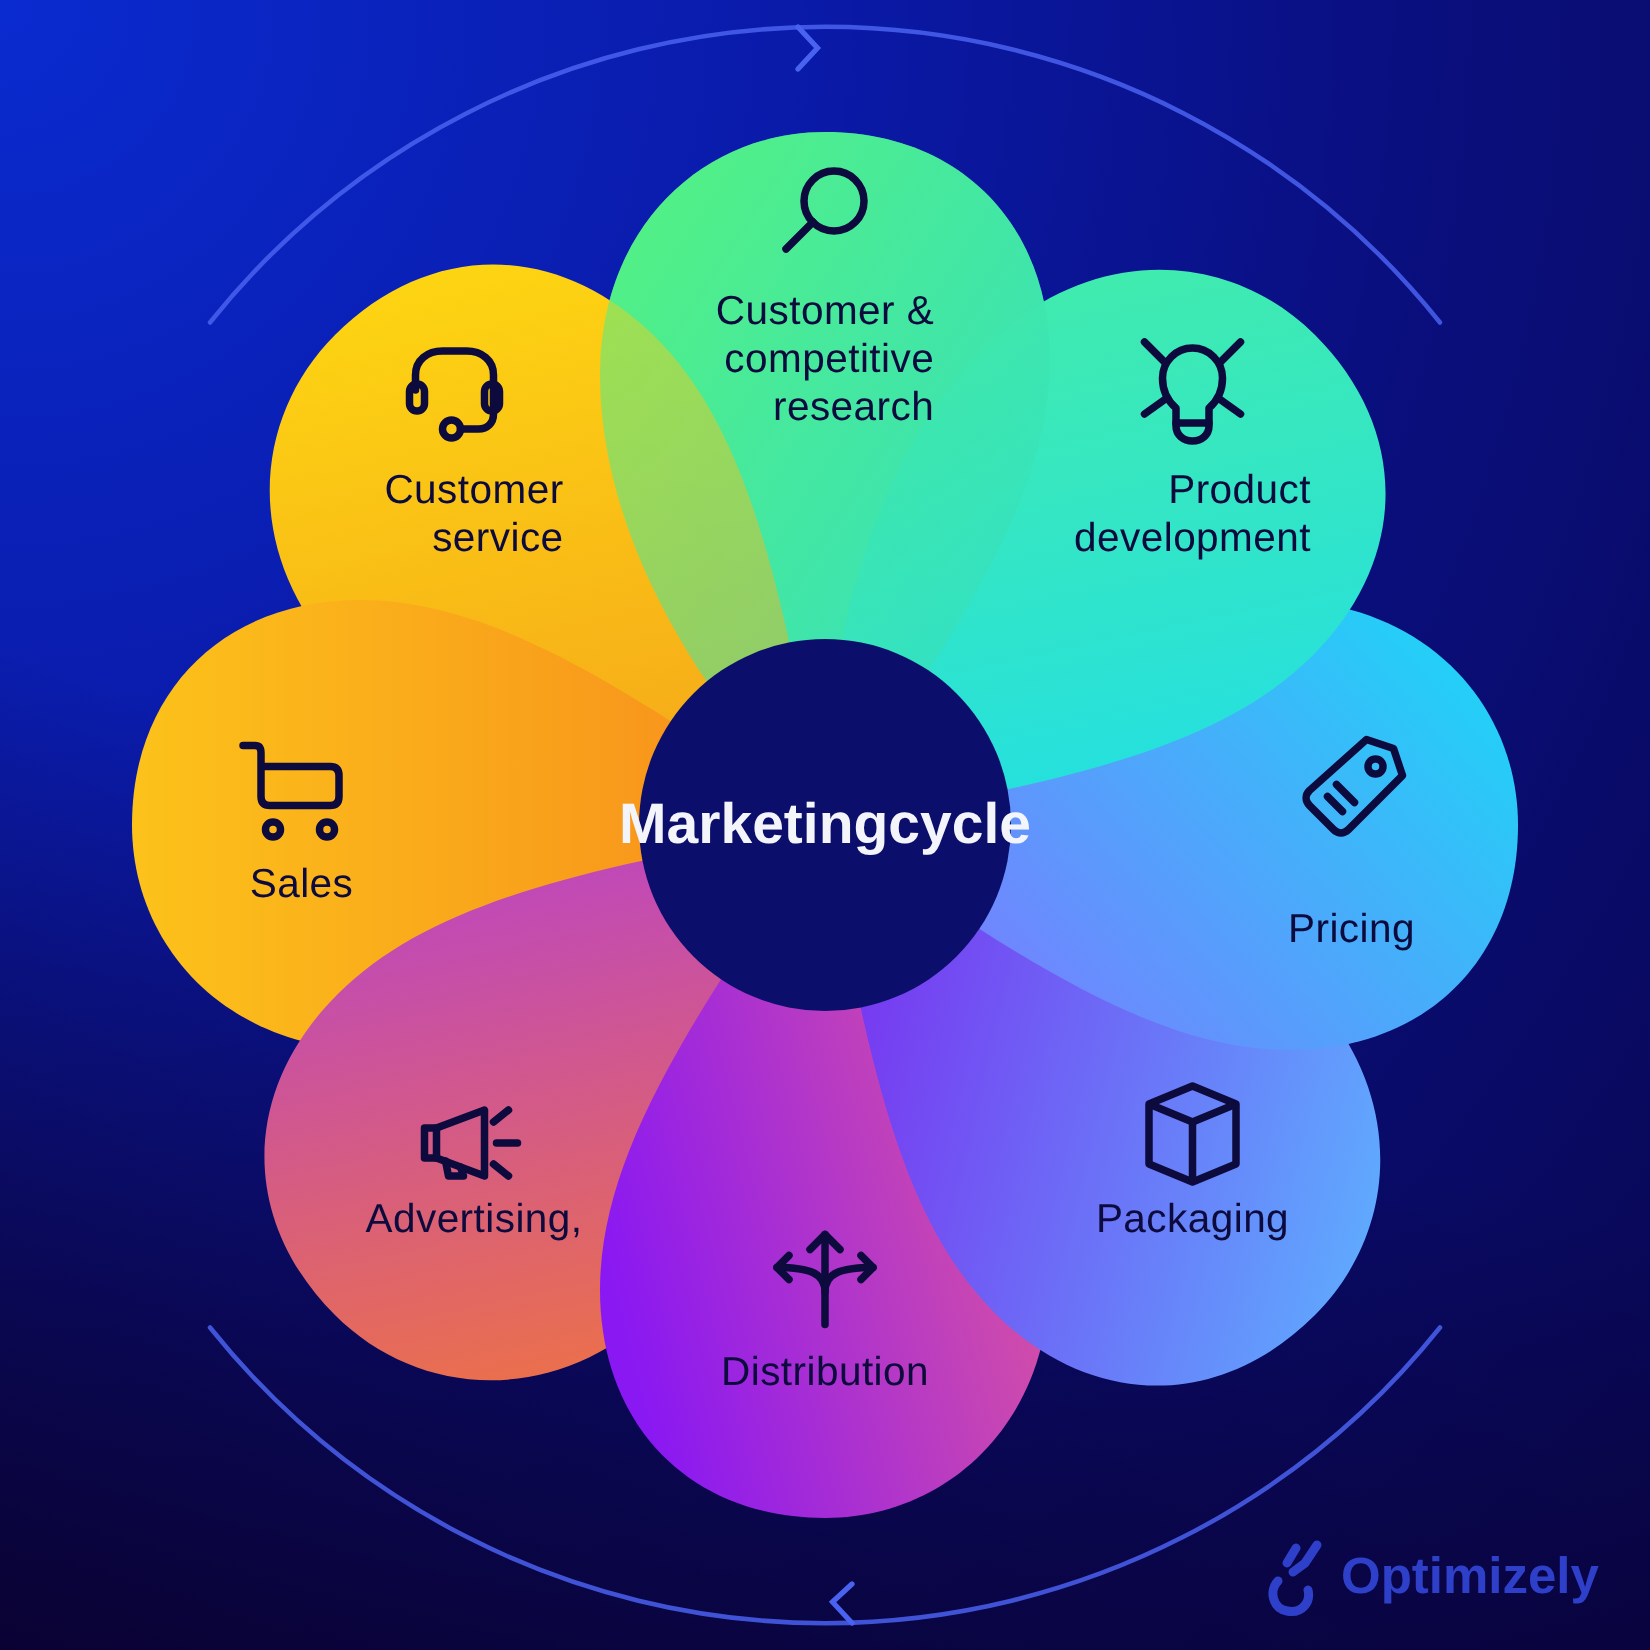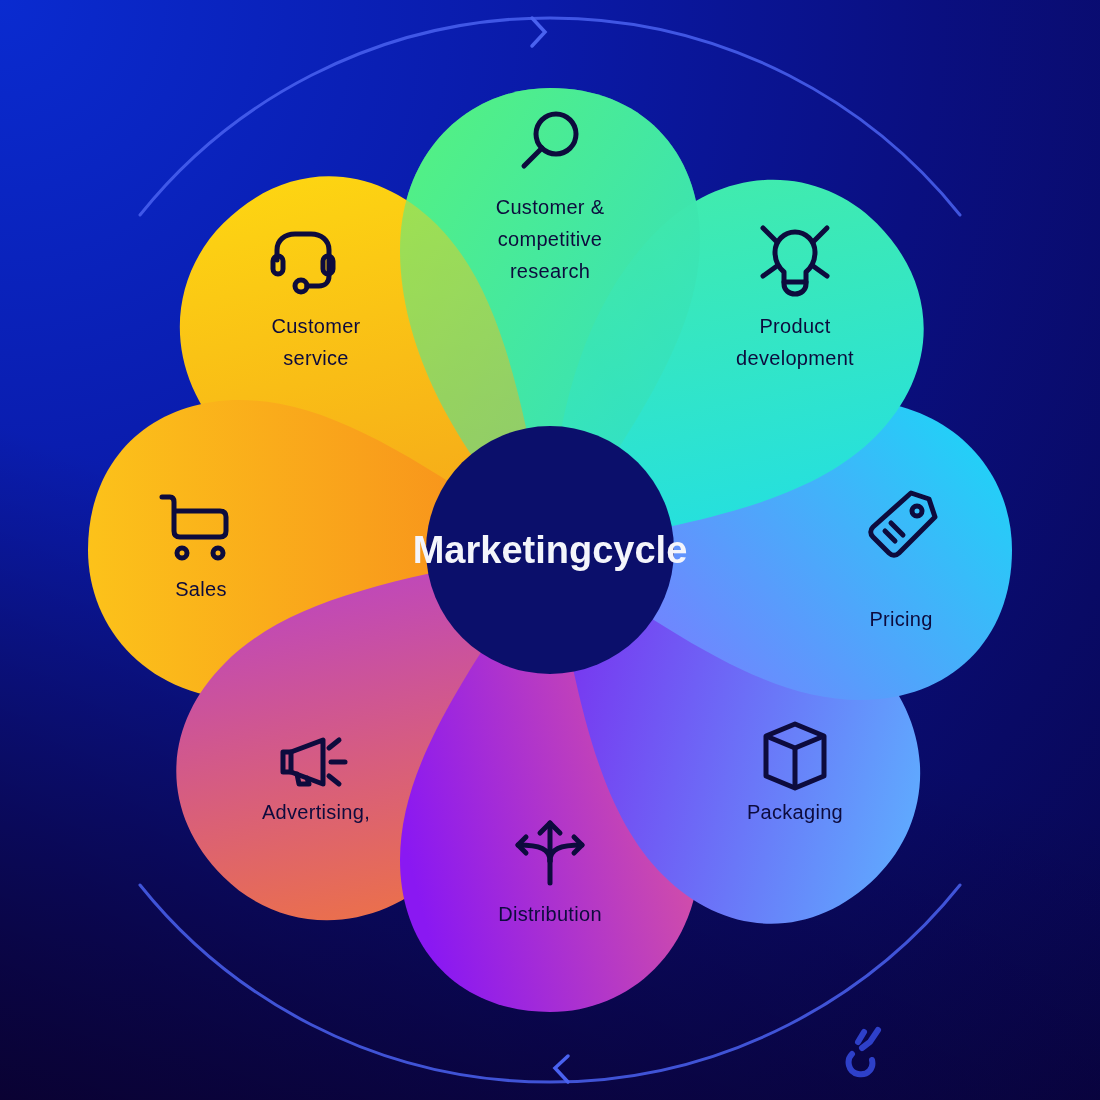--- a/index.html
+++ b/index.html
@@ -8,22 +8,22 @@
     position:relative; width:1100px; height:1100px; overflow:hidden;
     background: radial-gradient(ellipse at 0% 0%, #0a2bd0 0%, #0a1aa8 35%, #0a0f80 60%, #08054a 100%);
   }
   .stage::after {
     content:""; position:absolute; inset:0;
     background: linear-gradient(20deg, rgba(10,0,40,0.85) 0%, rgba(10,0,40,0) 45%);
     pointer-events:none;
   }
   svg.diagram { position:absolute; left:0; top:0; z-index:1; }
   .label {
-    position:absolute; z-index:3; color:#0d0b3d; font-size:20px; line-height:32px;
-    text-align:center; white-space:nowrap; transform:translateX(-50%);
+    position:absolute; z-index:3; color:#0d0b3d; font-size:27px; line-height:32px;
+    text-align:right; white-space:nowrap; transform:translateX(-50%);
     letter-spacing:0.3px;
   }
   .icon { position:absolute; z-index:3; transform:translate(-50%,-50%); }
   .icon svg { display:block; }
   .hub {
     position:absolute; z-index:4; left:426px; top:426px; width:248px; height:248px;
     border-radius:50%; background:#0b0f6b;
     display:flex; flex-direction:row; align-items:center; justify-content:center;
     color:#f4f5fb; font-weight:bold; font-size:38px; line-height:45px; text-align:center;
   }
@@ -216,14 +216,15 @@
     <div>Marketing</div>
     <div>cycle</div>
   </div>
 
   <div class="logo">
     <svg width="44" height="54" viewBox="0 0 44 54" fill="none" stroke="#3347d8" stroke-width="6" stroke-linecap="round">
       <path d="M10 30 C4 36 6 48 16 50 C26 52 32 44 30 36"></path>
       <path d="M22 8 L16 18"></path>
         <path d="M36 6 L28 18 L20 24"></path>
     </svg>
+    <span>Optimizely</span>
   </div>
 </div>
 
 </body></html>

